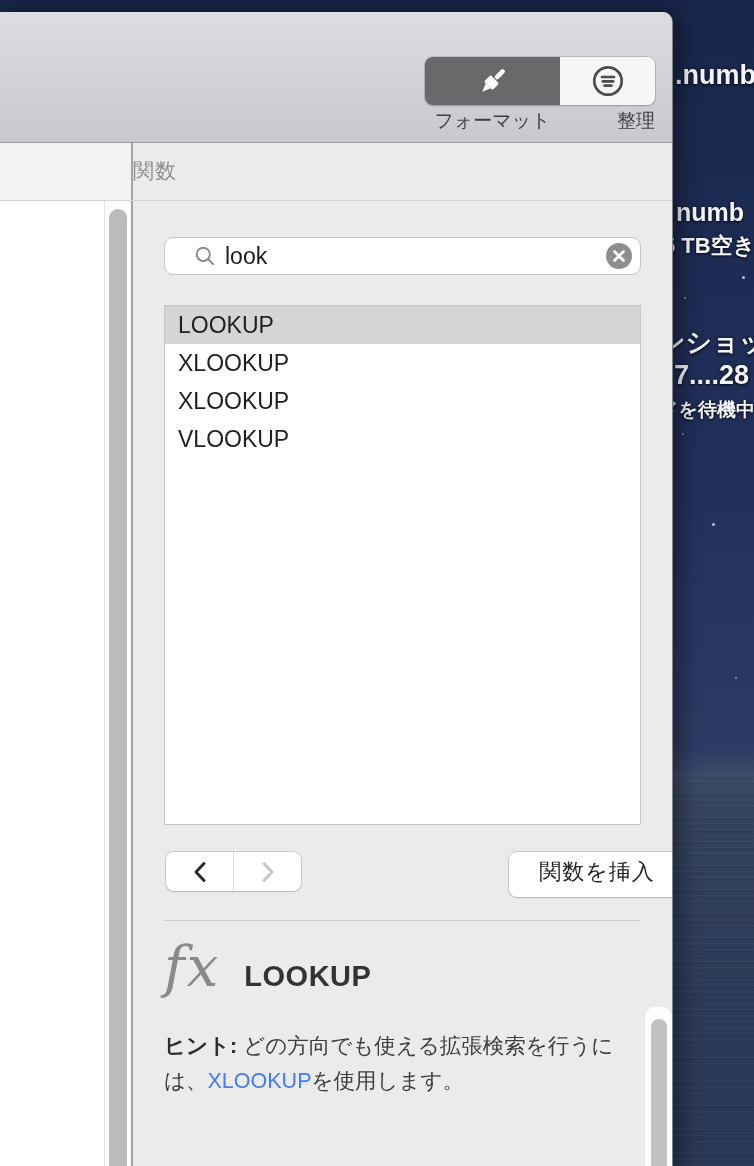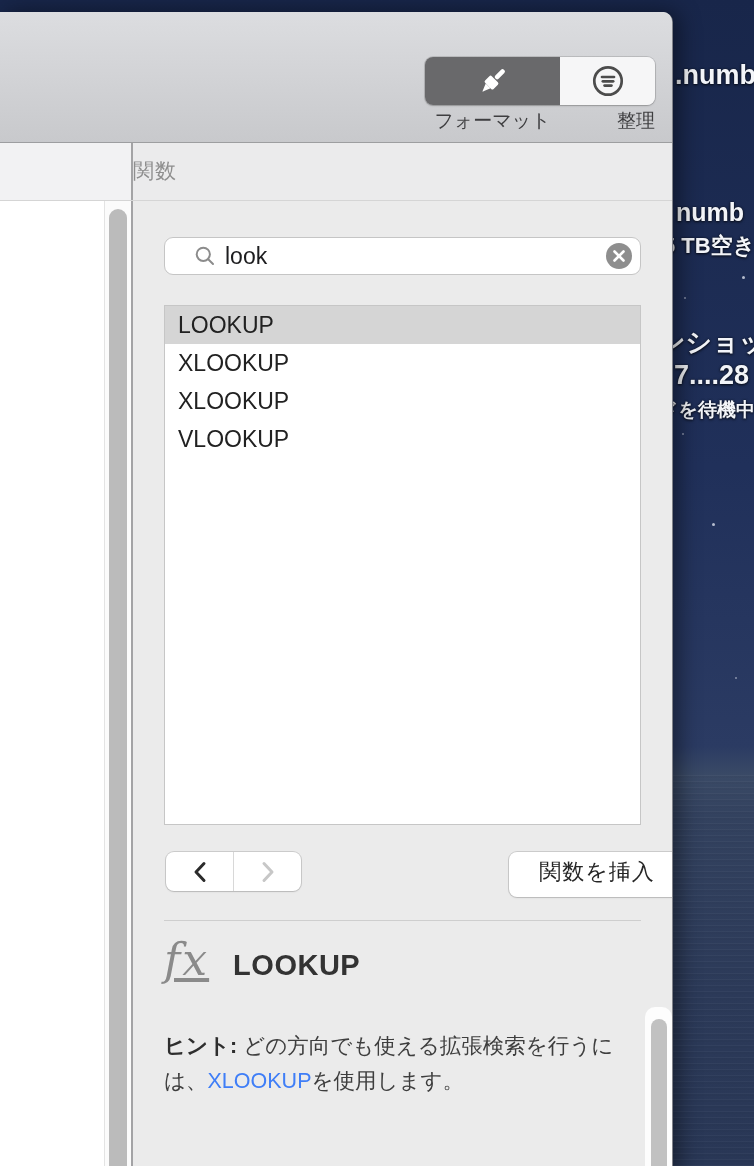--- a/index.html
+++ b/index.html
@@ -115,21 +115,21 @@
     font-size:22px; color:#262626; text-align:center; line-height:39px;
     letter-spacing:1px;
     margin-left:44px;
   }
 
   .section-divider { position:absolute; left:31px; top:719px; width:477px; height:1px; background:#cecece; }
 
   .detail-head { position:absolute; left:31px; top:733px; display:flex; align-items:baseline; }
   .fx-glyph {
     font-family:"DejaVu Serif","Liberation Serif",serif; font-style:italic;
-    font-size:44px; color:#8a8a8a; letter-spacing:2px;text-decoration:underline;
+    font-size:56px; color:#8a8a8a; letter-spacing:2px;
   }
   .detail-title { font-size:29px; font-weight:bold; color:#333333; margin-left:24px; letter-spacing:.5px; }
 
   .detail-body {
     position:absolute; left:31px; top:814px; width:479px;
     font-size:21.5px; line-height:35px; color:#3e3e3e;
   }
   .detail-body .hint-para { margin-top:14px; }
   .hint-label { font-weight:bold; color:#2e2e2e; }
   .link { color:#3f7ef7; }

